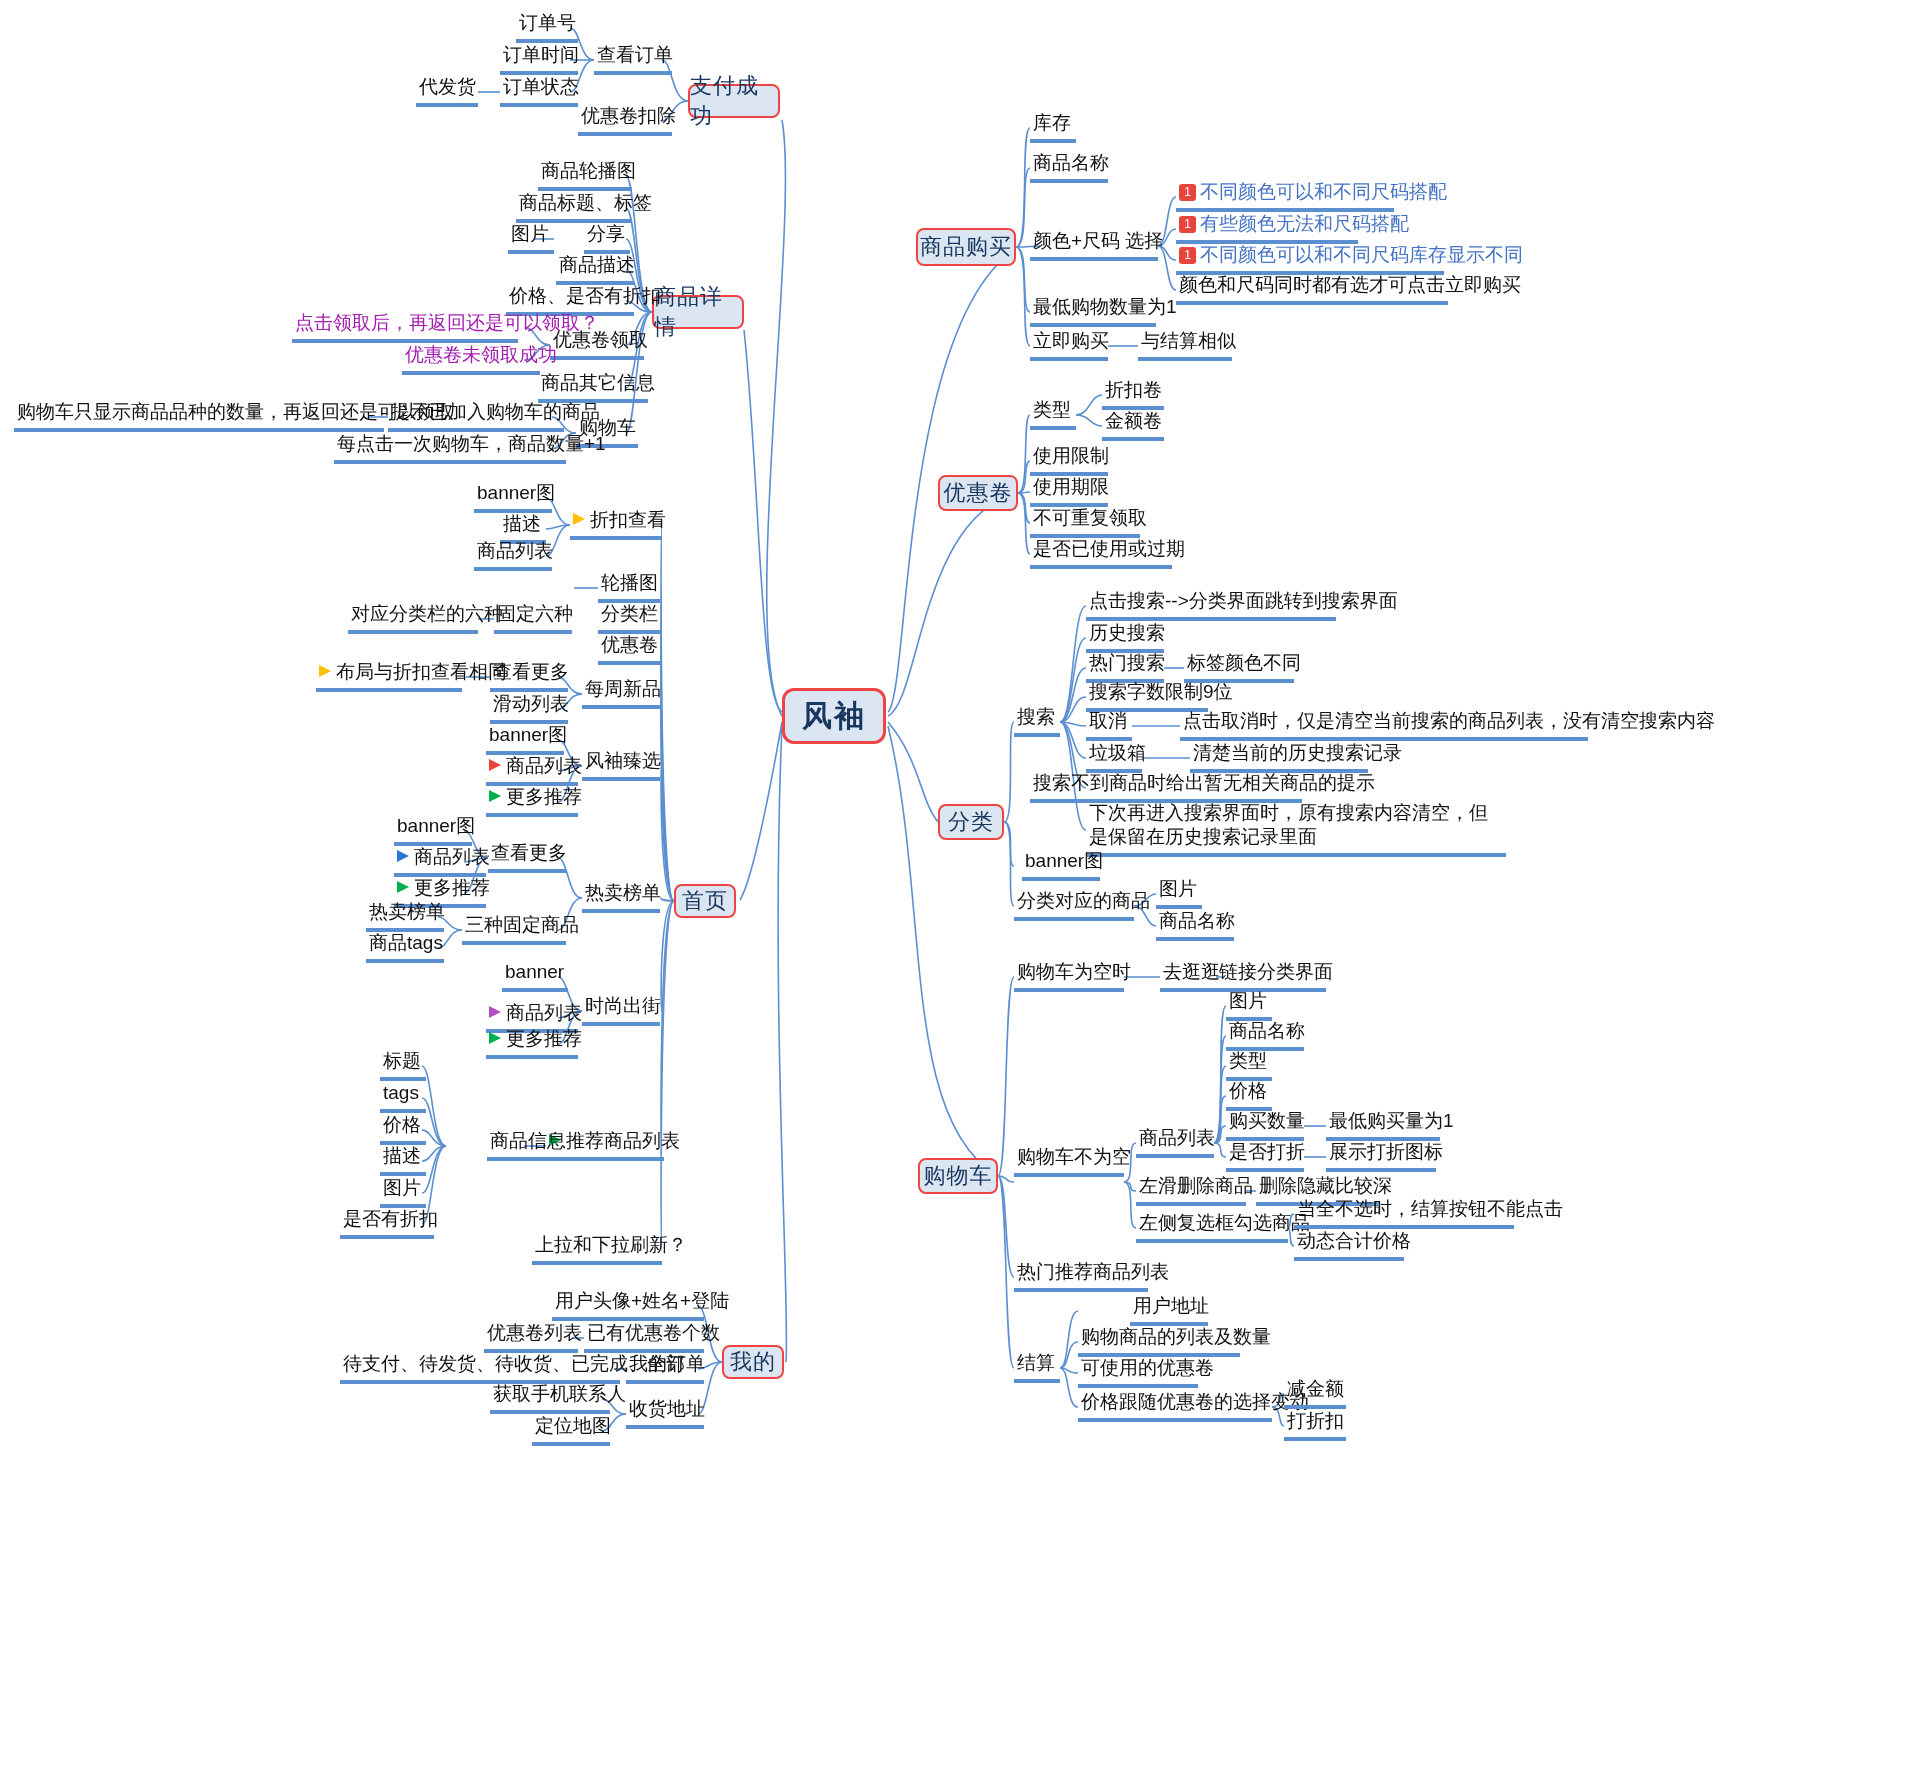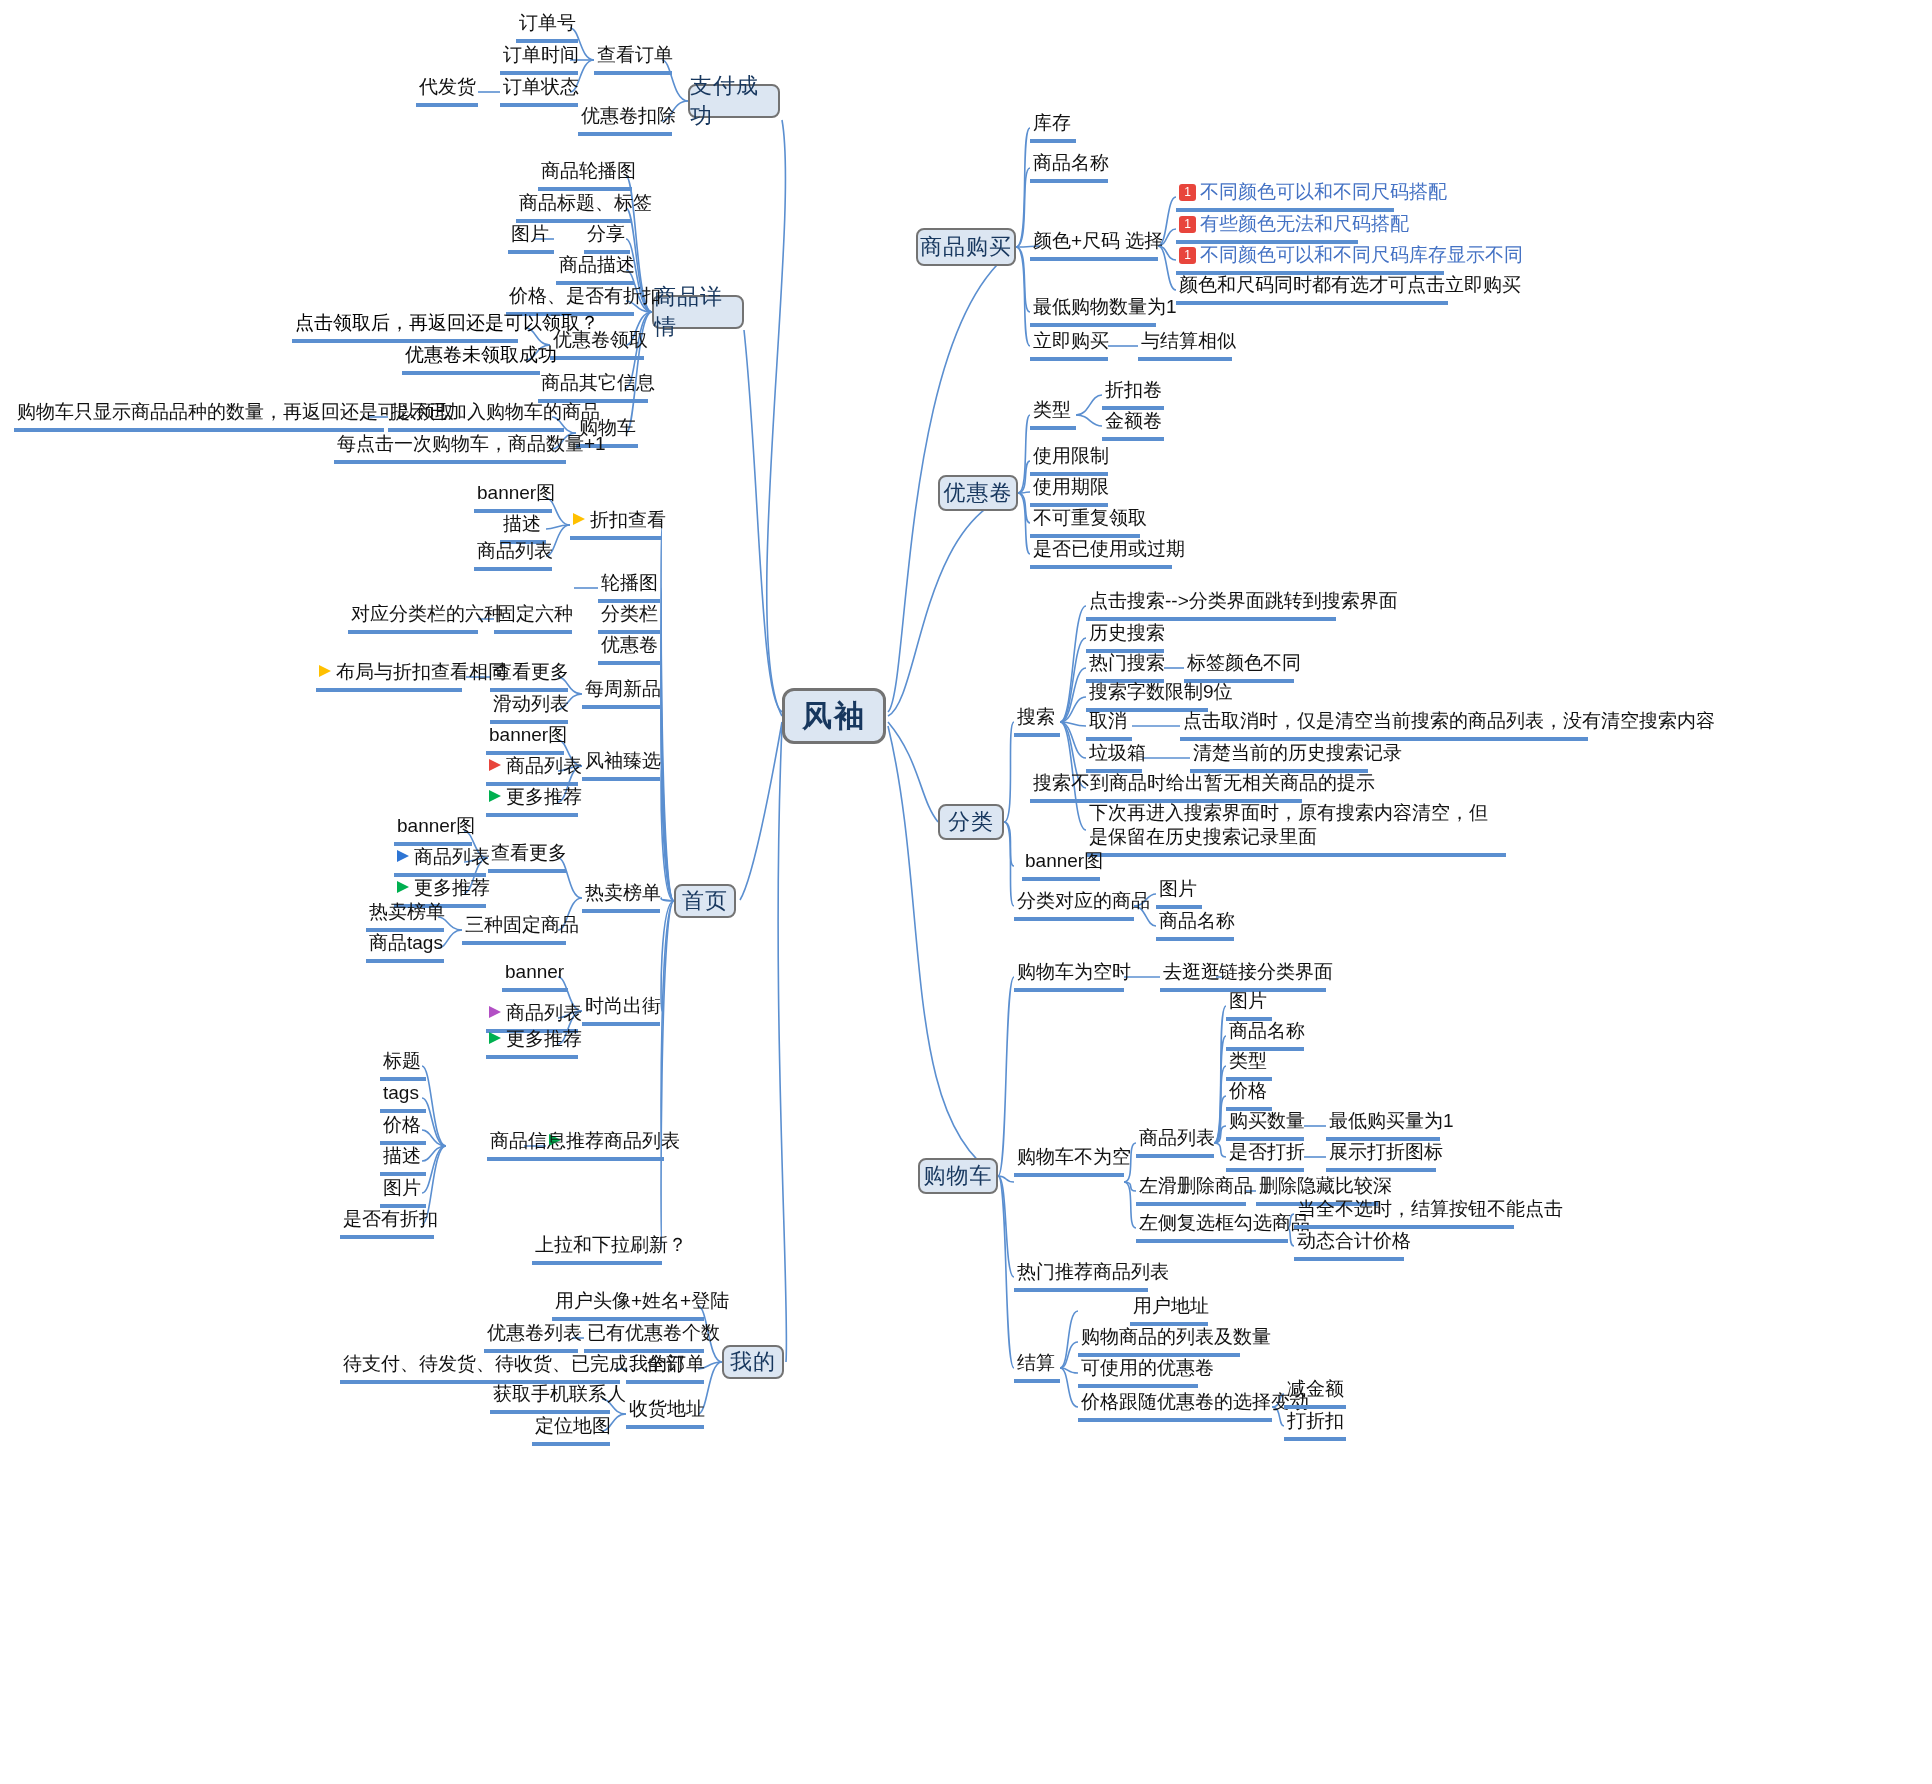--- a/index.html
+++ b/index.html
@@ -17,27 +17,27 @@
     white-space:nowrap;
     font-size:19px;
     line-height:1.25;
     color:#111;
     padding:1px 3px 4px 3px;
     box-sizing:border-box;
   }
   .node .txt{display:inline-block;}
   .node.ul{border-bottom:4px solid #5b8fd0;}
   .node.blue{color:#4472c4;}
-  .node.red{color:#000000;}
+  .node.red{color:#a21caf;}
   .node.wrap{white-space:normal;}
 
   
   .box{
     position:absolute;
-    border:2px solid #737373;
+    border:2px solid #ef4444;
     background:#dce6f2;
     border-radius:8px;
     display:flex;align-items:center;justify-content:center;
     box-sizing:border-box;
     color:#17375e;
   }
   .box.root{
     font-size:30px;
     border-width:3px;
     border-radius:12px;

